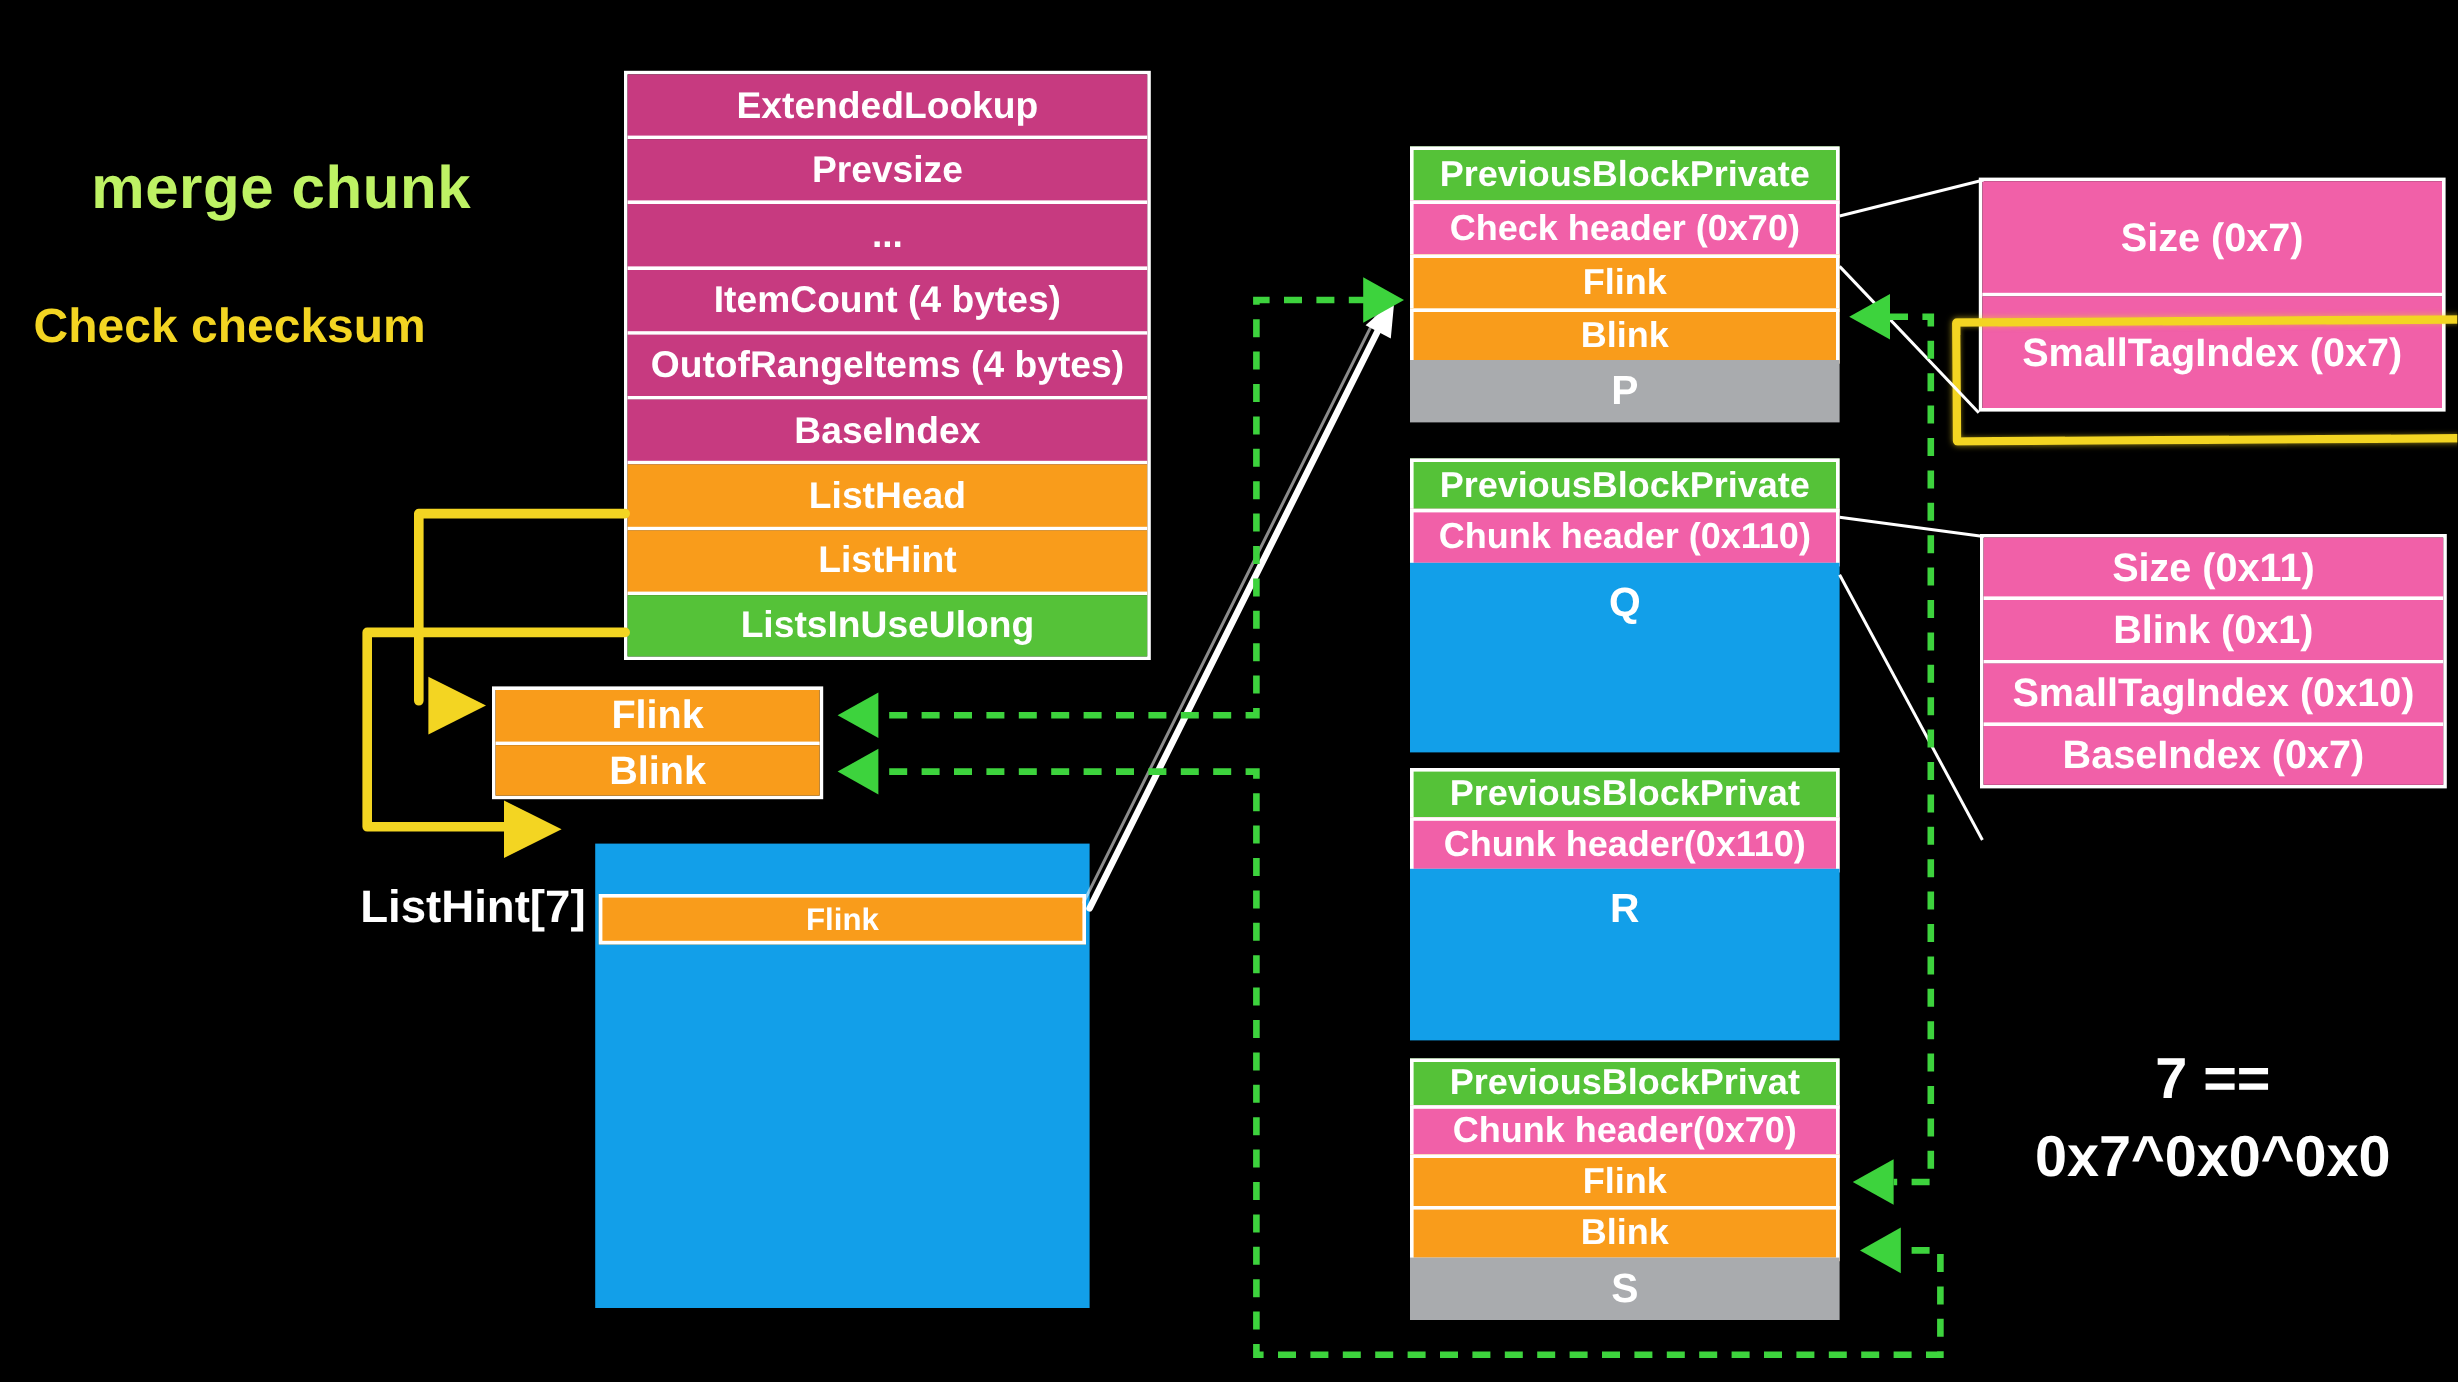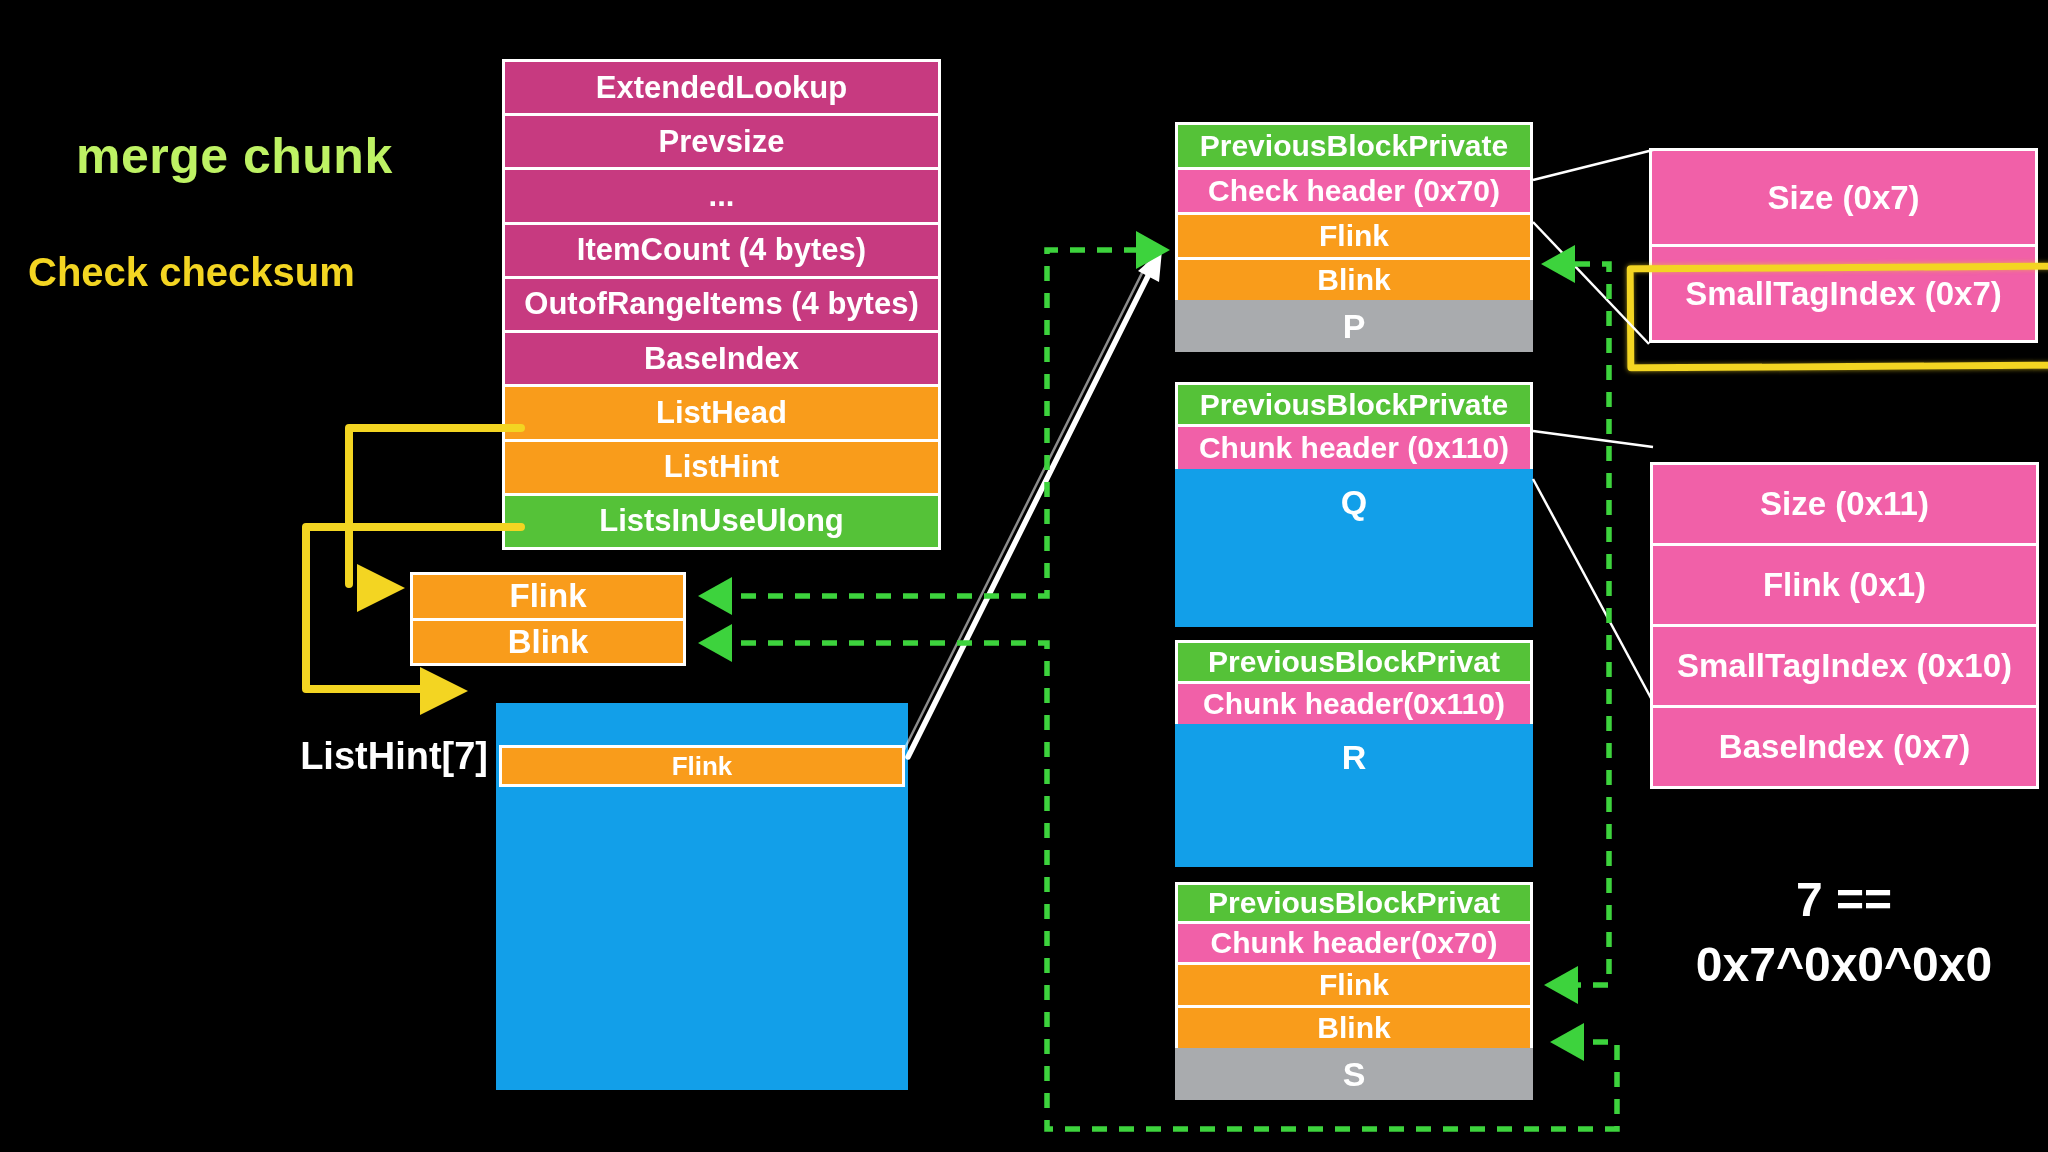--- a/index.html
+++ b/index.html
@@ -20,21 +20,21 @@
   .stack .row{display:flex;align-items:center;justify-content:center;font-weight:700;
     color:#fff;box-sizing:border-box;border:3px solid #fff;}
   .stack .row + .row{margin-top:-3px;}
   .stack .row.noborder{border:none;}
   .c-magenta{background:var(--magenta);}
   .c-pink{background:var(--pink);}
   .c-orange{background:var(--orange);}
   .c-green{background:var(--green);}
   .c-blue{background:var(--blue);}
   .c-gray{background:var(--gray);}
-  .struct-table{left:502px;top:59px;width:439px;height:491px;font-size:31px;}
+  .struct-table{left:520px;top:59px;width:439px;height:491px;font-size:31px;}
   .struct-table .row{font-size:31px;}
   .listhead-box{left:410px;top:572px;width:276px;height:94px;}
   .listhead-box .row{font-size:33px;}
   .chunk{left:1175px;width:358px;}
   .chunk .row{font-size:30px;}
   .chunk .bodyletter{font-size:34px;}
   .htable{left:1649px;width:389px;}
   .htable .row{font-size:33px;}
   .freechunk{left:496px;top:703px;width:412px;height:387px;background:var(--blue);}
   .freechunk .flinkrow{position:absolute;left:3px;right:3px;top:42px;height:42px;
@@ -104,23 +104,23 @@
     <div class="row c-gray noborder bodyletter" style="height:52px;">S</div>
   </div>
 
   <div class="abs tbl htable" style="top:148px;height:195px;">
     <div class="row c-pink">Size (0x7)</div>
     <div class="row c-pink">SmallTagIndex (0x7)</div>
   </div>
 
   <div class="abs hl-box"></div>
 
-  <div class="abs tbl htable" style="top:445px;height:327px;left:1650px;margin-top:17px;">
+  <div class="abs tbl htable" style="top:445px;height:212px;left:1650px;">
     <div class="row c-pink">Size (0x11)</div>
-    <div class="row c-pink">Flink (0x1)</div>
+    <div class="row c-pink">Blink (0x1)</div>
     <div class="row c-pink">SmallTagIndex (0x10)</div>
     <div class="row c-pink">BaseIndex (0x7)</div>
   </div>
 
   <div class="abs equation">
     <div>7 ==</div>
     <div>0x7^0x0^0x0</div>
   </div>
 
   <svg class="overlay" viewBox="0 0 2048 1152">

